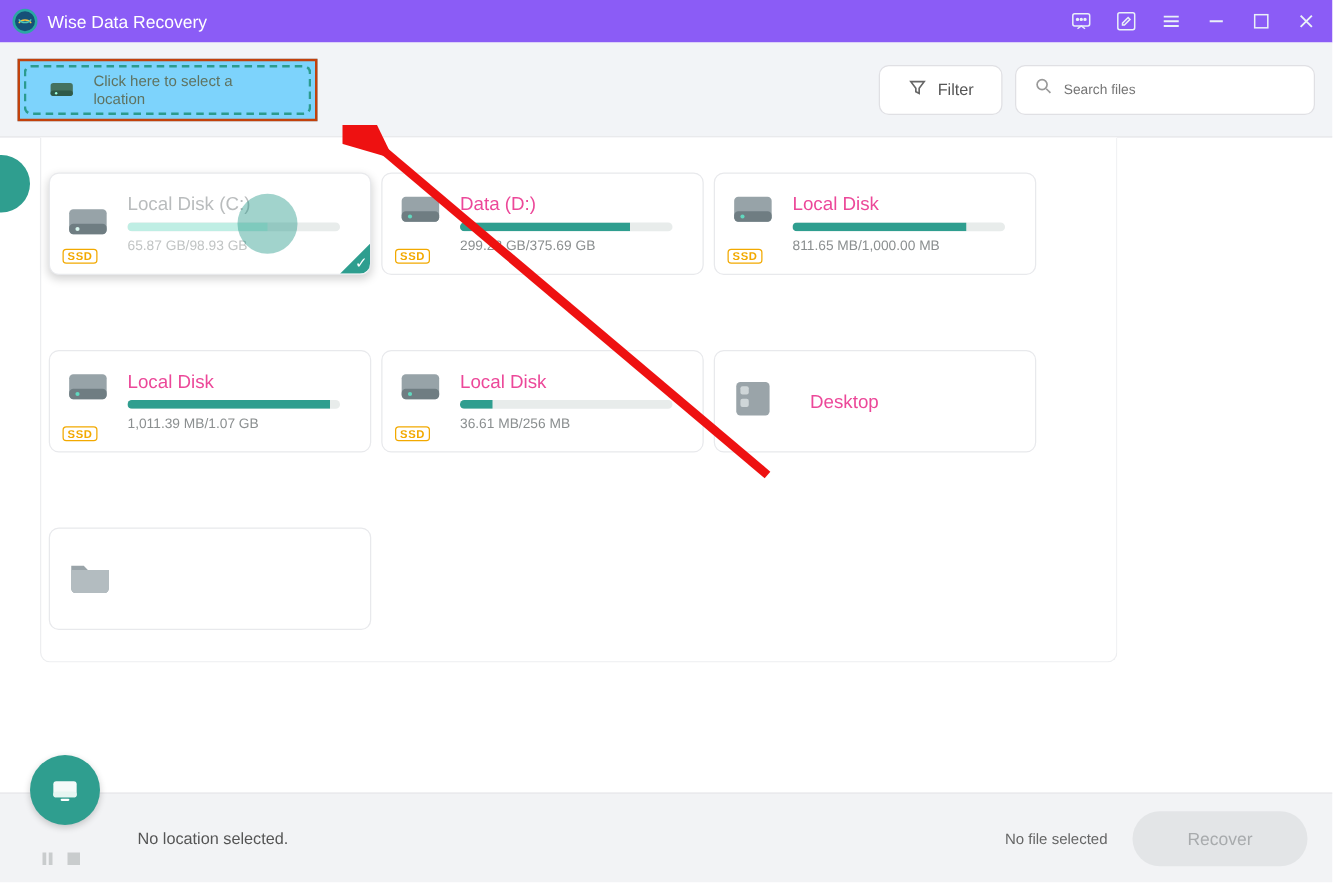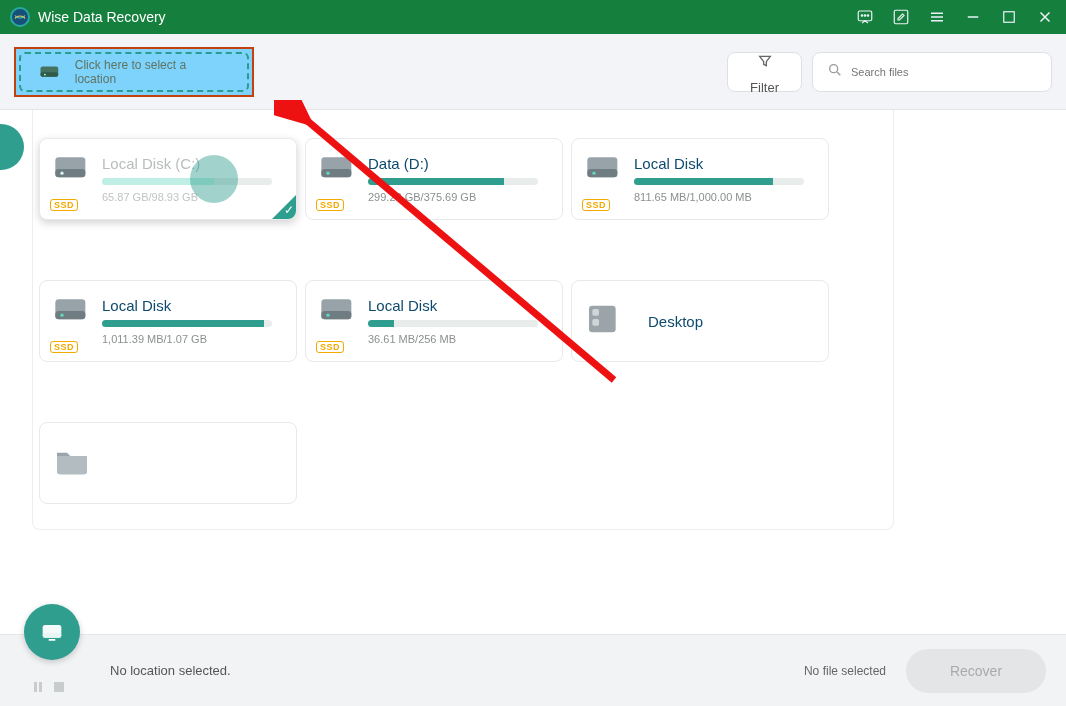--- a/index.html
+++ b/index.html
@@ -1,52 +1,52 @@
 <!DOCTYPE html>
 <html><head>
 <meta charset="utf-8">
 <style>
 * { margin: 0; padding: 0; box-sizing: border-box; font-family: -apple-system, "Segoe UI", Arial, sans-serif; }
 body { width: 1066px; height: 706px; background: #fff; overflow: hidden; position: relative; }
 
-.titlebar { height: 34px; background: #15803d; display: flex; align-items: center; padding: 0 10px; color: #fff; }
+.titlebar { height: 34px; background: #8b5cf6; display: flex; align-items: center; padding: 0 10px; color: #fff; }
 .titlebar .logo { width: 20px; height: 20px; border-radius: 50%; background: #165078; border:2px solid #2aa7a3; display:flex; align-items:center; justify-content:center; margin-right:8px; }
 .titlebar .logo svg { width:14px; height:14px; }
 .titlebar .title { font-size: 14px; }
 .titlebar .win-controls { margin-left: auto; display: flex; gap: 14px; align-items:center; }
 .titlebar .win-btn { width: 22px; height: 22px; display:flex; align-items:center; justify-content:center; color:#eaf1f8; cursor:pointer; }
 .titlebar .win-btn svg { width:18px; height:18px; stroke:#eaf1f8; }
 
 .toolbar { height: 76px; background: #f2f4f7; border-bottom: 1px solid #e6e6e9; display:flex; align-items:center; padding: 0 14px; position:relative; }
 .loc-callout { position: relative; background: #7dd3fc; border: 2px solid #c2410c; padding: 3px; }
 .loc-inner { border: 2px dashed #2b9b8e; border-radius: 6px; padding: 10px 18px; display:flex; align-items:center; gap:12px; width:230px; height:40px; }
 .loc-inner .ic { width:24px; height:20px; }
 .loc-inner .txt { font-size:12px; color:#5f7361; }
 
 .toolbar .right { margin-left:auto; display:flex; gap:10px; align-items:center; }
-.filter-btn { background:#fff; border:1px solid #e0e0e4; border-radius:8px; height:40px; padding:0 22px; display:flex; align-items:center; gap:8px; font-size:13px; color:#555; cursor:pointer;flex-direction:column; }
+.filter-btn { background:#fff; border:1px solid #e0e0e4; border-radius:8px; height:40px; padding:0 22px; display:flex; align-items:center; gap:8px; font-size:13px; color:#555; cursor:pointer; }
 .search-box { background:#fff; border:1px solid #e0e0e4; border-radius:8px; height:40px; width:240px; display:flex; align-items:center; padding:0 14px; gap:8px; }
 .search-box input { border:none; outline:none; font-size:11px; width:100%; color:#555; }
 .search-box .mag { color:#aaa; }
 
 .main { position:relative; height: calc(706px - 34px - 76px - 72px); display:flex; }
 .side-tab { position:absolute; right:0; top:0; background:#fff; border:1px solid #e7e7ea; border-top:none; border-right:none; padding:12px 18px; font-size:13px; color:#333; }
 .panel { margin: 0 0 0 32px; padding-top: 18px; width: 862px; height:420px; border:1px solid #edeef0; border-top:none; border-radius:0 0 8px 8px; background:#fff; }
 
 .grid { padding: 10px 2px 0 2px; display:grid; grid-template-columns: repeat(3, 262px); grid-auto-rows: 82px; gap: 60px 4px; justify-content:start; }
 .card { border:1px solid #e8e9ec; border-radius:8px; padding:10px 12px; display:flex; gap:10px; position:relative; background:#fff; cursor:pointer; margin-left:4px; }
-.card.selected { box-shadow: 0 3px 8px rgba(0,0,0,.18); }
+.card.selected { box-shadow: 0 3px 8px rgba(0,0,0,.18); align-items: center; }
 .card.selected::after { content:""; position:absolute; right:0; bottom:0; width:0; height:0; border-style:solid; border-width:0 0 24px 24px; border-color: transparent transparent #2e9e8f transparent; border-bottom-right-radius:8px; }
 .card.selected .tick { position:absolute; right:2px; bottom:2px; color:#fff; font-size:12px; z-index:2; }
 
 .drive-ic { width:40px; height:40px; display:flex; align-items:center; justify-content:center; flex-shrink:0; }
 .drive-ic svg { width:40px; height:40px; }
 
 .card-body { flex:1; display:flex; flex-direction:column; justify-content:center; gap:6px; }
-.card-title { font-size:15px; color:#0c4a6e; }
+.card-title { font-size:15px; color:#ec4899; }
 .card.selected .card-title { color:#b9bcbd; }
 .bar { width:100%; max-width:170px; height:7px; background:#e8eceb; border-radius:4px; overflow:hidden; }
 .bar .fill { height:100%; background:#2f9e8f; }
 .card-sub { font-size:11px; color:#8b8f90; }
 .card.selected .card-sub { color:#c1c4c4; }
 
 .ssd-tag { position:absolute; left:10px; bottom:8px; font-size:9px; font-weight:bold; color:#f2a900; border:1px solid #f2a900; border-radius:3px; padding:0 3px; letter-spacing:.5px; }
 
 .folder-ic svg, .desktop-ic svg { width:40px; height:40px; }
 

